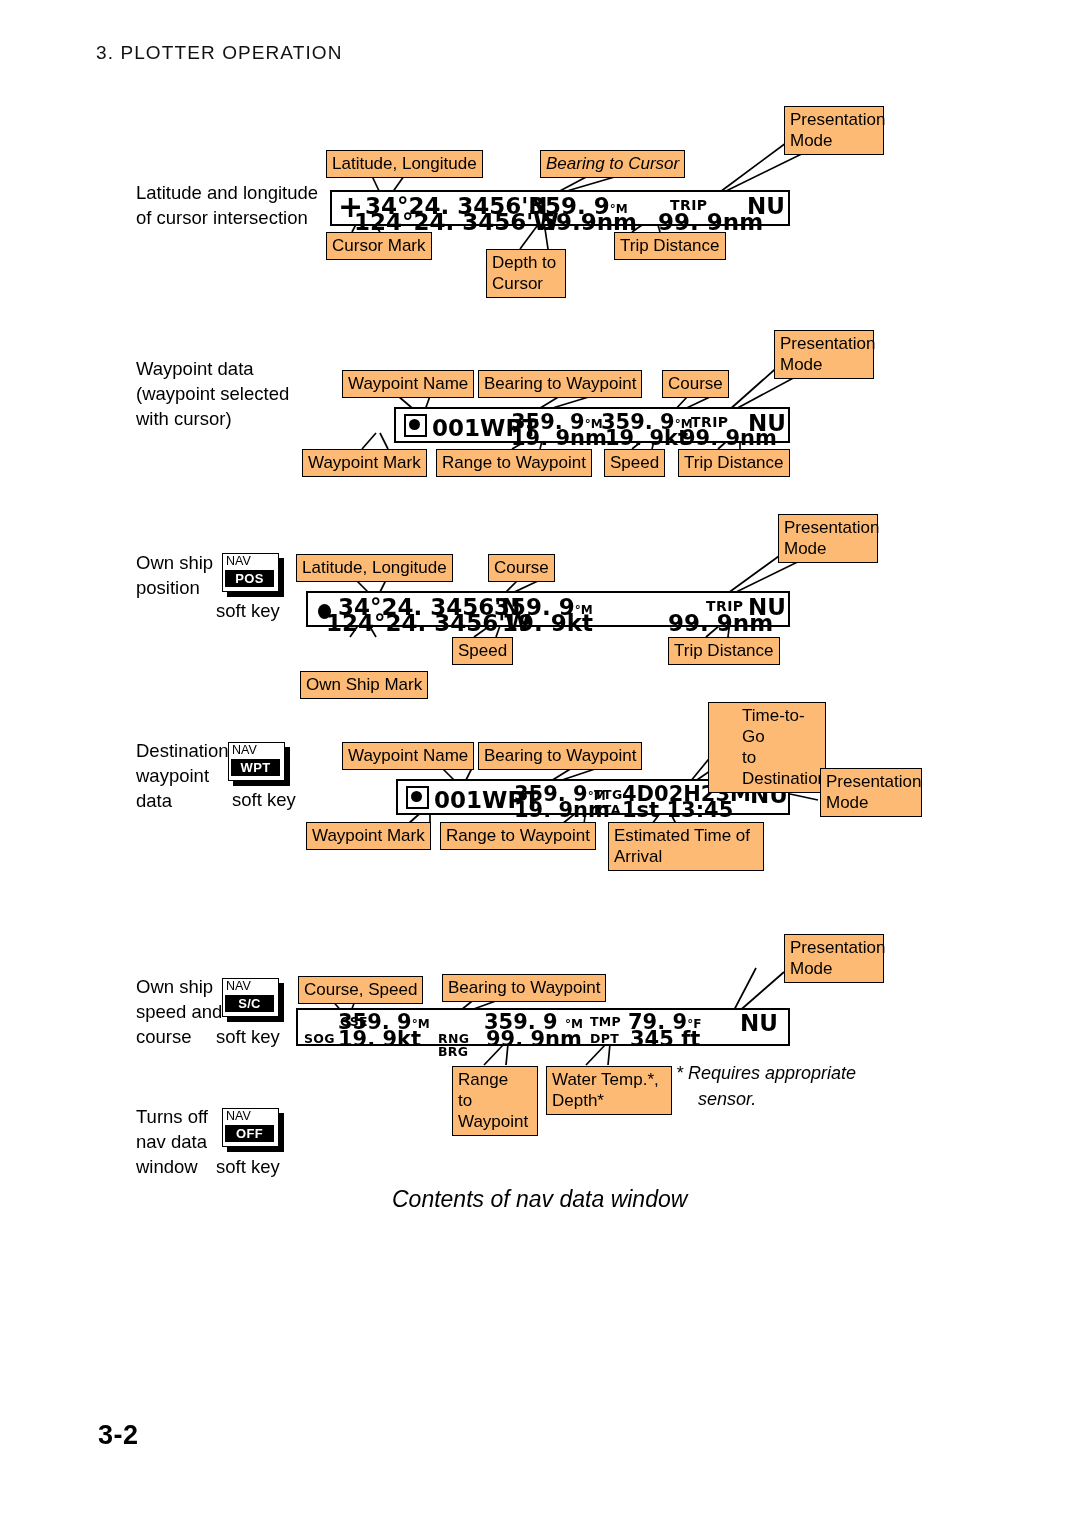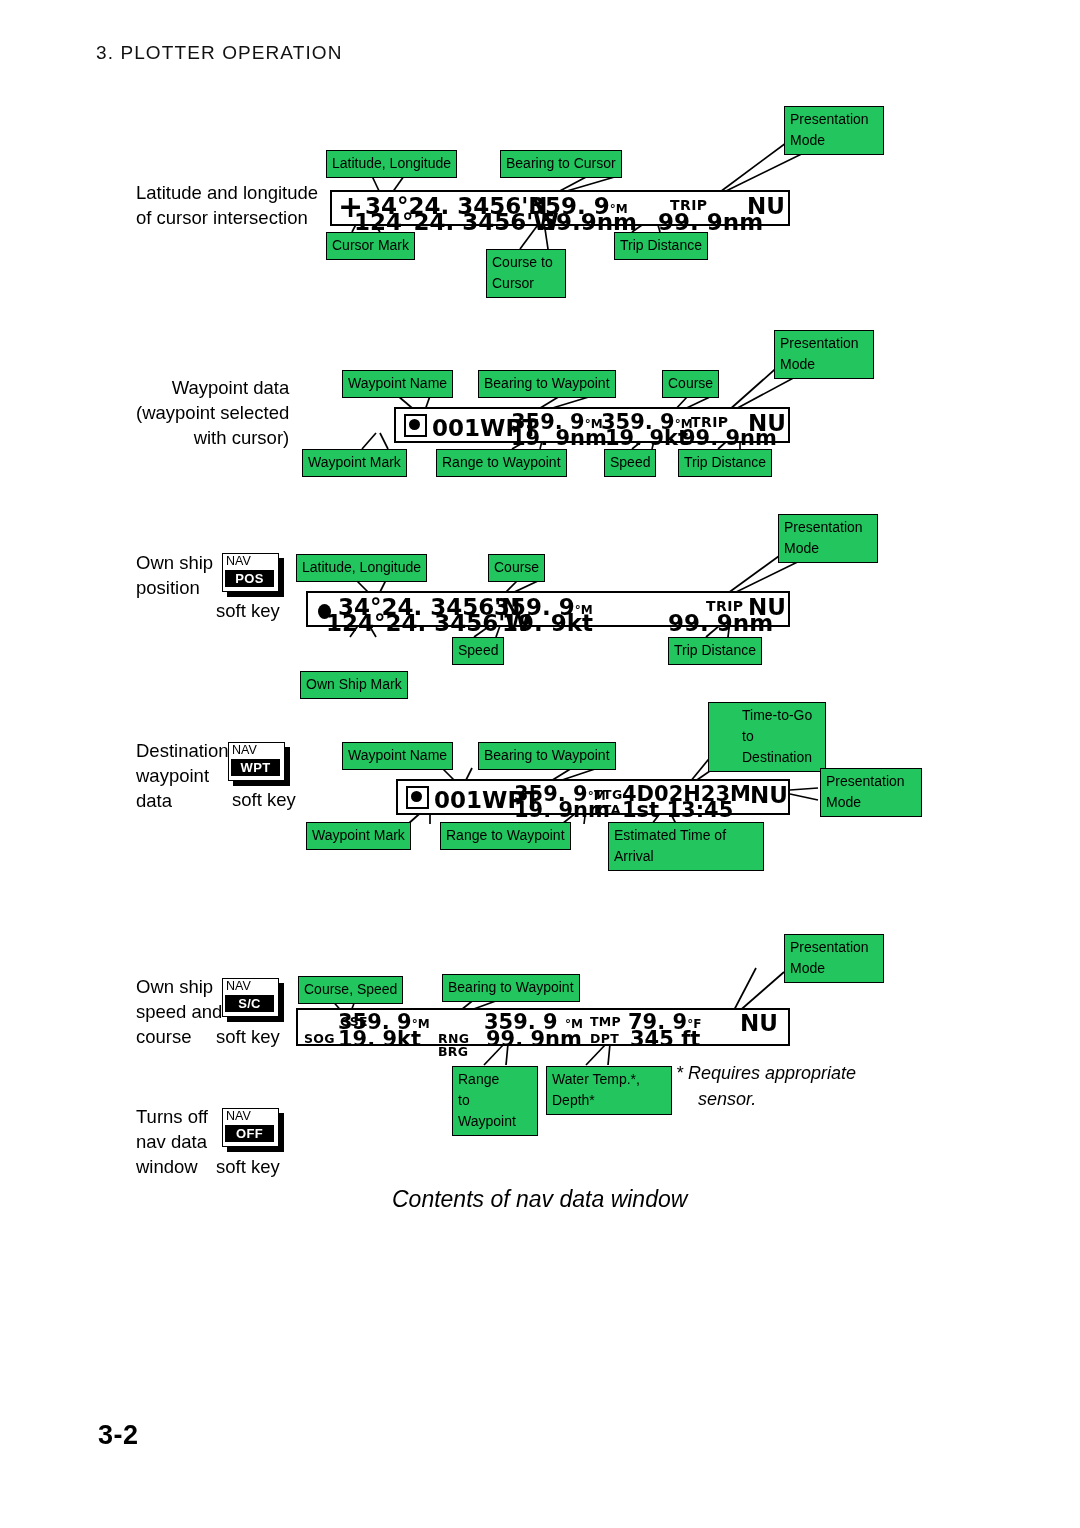--- a/index.html
+++ b/index.html
@@ -54,22 +54,22 @@
     line-height: 25px;
     color: #000;
   }
   .softkey-word {
     font-size: 18.5px;
   }
 
   
   .callout {
     border: 1.6px solid #000;
-    background: #22c55e;
-    font-size: 14px;
+    background: #fdba74;
+    font-size: 17px;
     line-height: 21px;
     padding: 2px 5px 3px 5px;
     box-sizing: border-box;
     white-space: nowrap;
     z-index: 6;
   }
   .callout.wrap { white-space: normal; }
 
   
   svg.leaders {
@@ -256,44 +256,44 @@
     <span>* Requires appropriate</span>
     <span class="l2">sensor.</span>
   </div>
 
   <div class="abs side-label" style="left:136px; top:180px;">
     <div>Latitude and longitude</div>
     <div>of cursor intersection</div>
   </div>
 
   <div class="abs callout" style="left:326px; top:150px;">Latitude, Longitude</div>
-  <div class="abs callout" style="left:500px; top:150px;">Bearing to Cursor</div>
+  <div class="abs callout" style="left:540px; top:150px;font-style:italic;">Bearing to Cursor</div>
   <div class="abs callout wrap" style="left:784px; top:106px; width:100px;">
     <div>Presentation</div>
     <div>Mode</div>
   </div>
   <div class="abs callout" style="left:326px; top:232px;">Cursor Mark</div>
   <div class="abs callout wrap" style="left:486px; top:249px; width:80px;">
-    <div>Course to</div>
+    <div>Depth to</div>
     <div>Cursor</div>
   </div>
   <div class="abs callout" style="left:614px; top:232px;">Trip Distance</div>
 
   <div class="navbar" style="left:330px; top:190px; width:460px; height:36px;">
     <span class="cursor-mark" style="left:6px; top:0px;">+</span>
     <span class="fld big" style="left:33px; top:3px;">34°24. 3456'N</span>
     <span class="fld big" style="left:22px; top:19px;">124°24. 3456'W</span>
     <span class="fld big" style="left:197px; top:3px;"><span>359. 9</span><span class="degsm">°M</span></span>
     <span class="fld big" style="left:208px; top:19px;">59.9nm</span>
     <span class="fld small" style="left:338px; top:6px;">TRIP</span>
     <span class="fld big" style="left:326px; top:19px;">99. 9nm</span>
     <span class="fld big" style="left:415px; top:3px;">NU</span>
   </div>
 
-  <div class="abs side-label" style="left:136px; top:375px;text-align:right;">
+  <div class="abs side-label" style="left:136px; top:356px;">
     <div>Waypoint data</div>
     <div>(waypoint selected</div>
     <div>with cursor)</div>
   </div>
 
   <div class="abs callout" style="left:342px; top:370px;">Waypoint Name</div>
   <div class="abs callout" style="left:478px; top:370px;">Bearing to Waypoint</div>
   <div class="abs callout" style="left:662px; top:370px;">Course</div>
   <div class="abs callout wrap" style="left:774px; top:330px; width:100px;">
     <div>Presentation</div>

